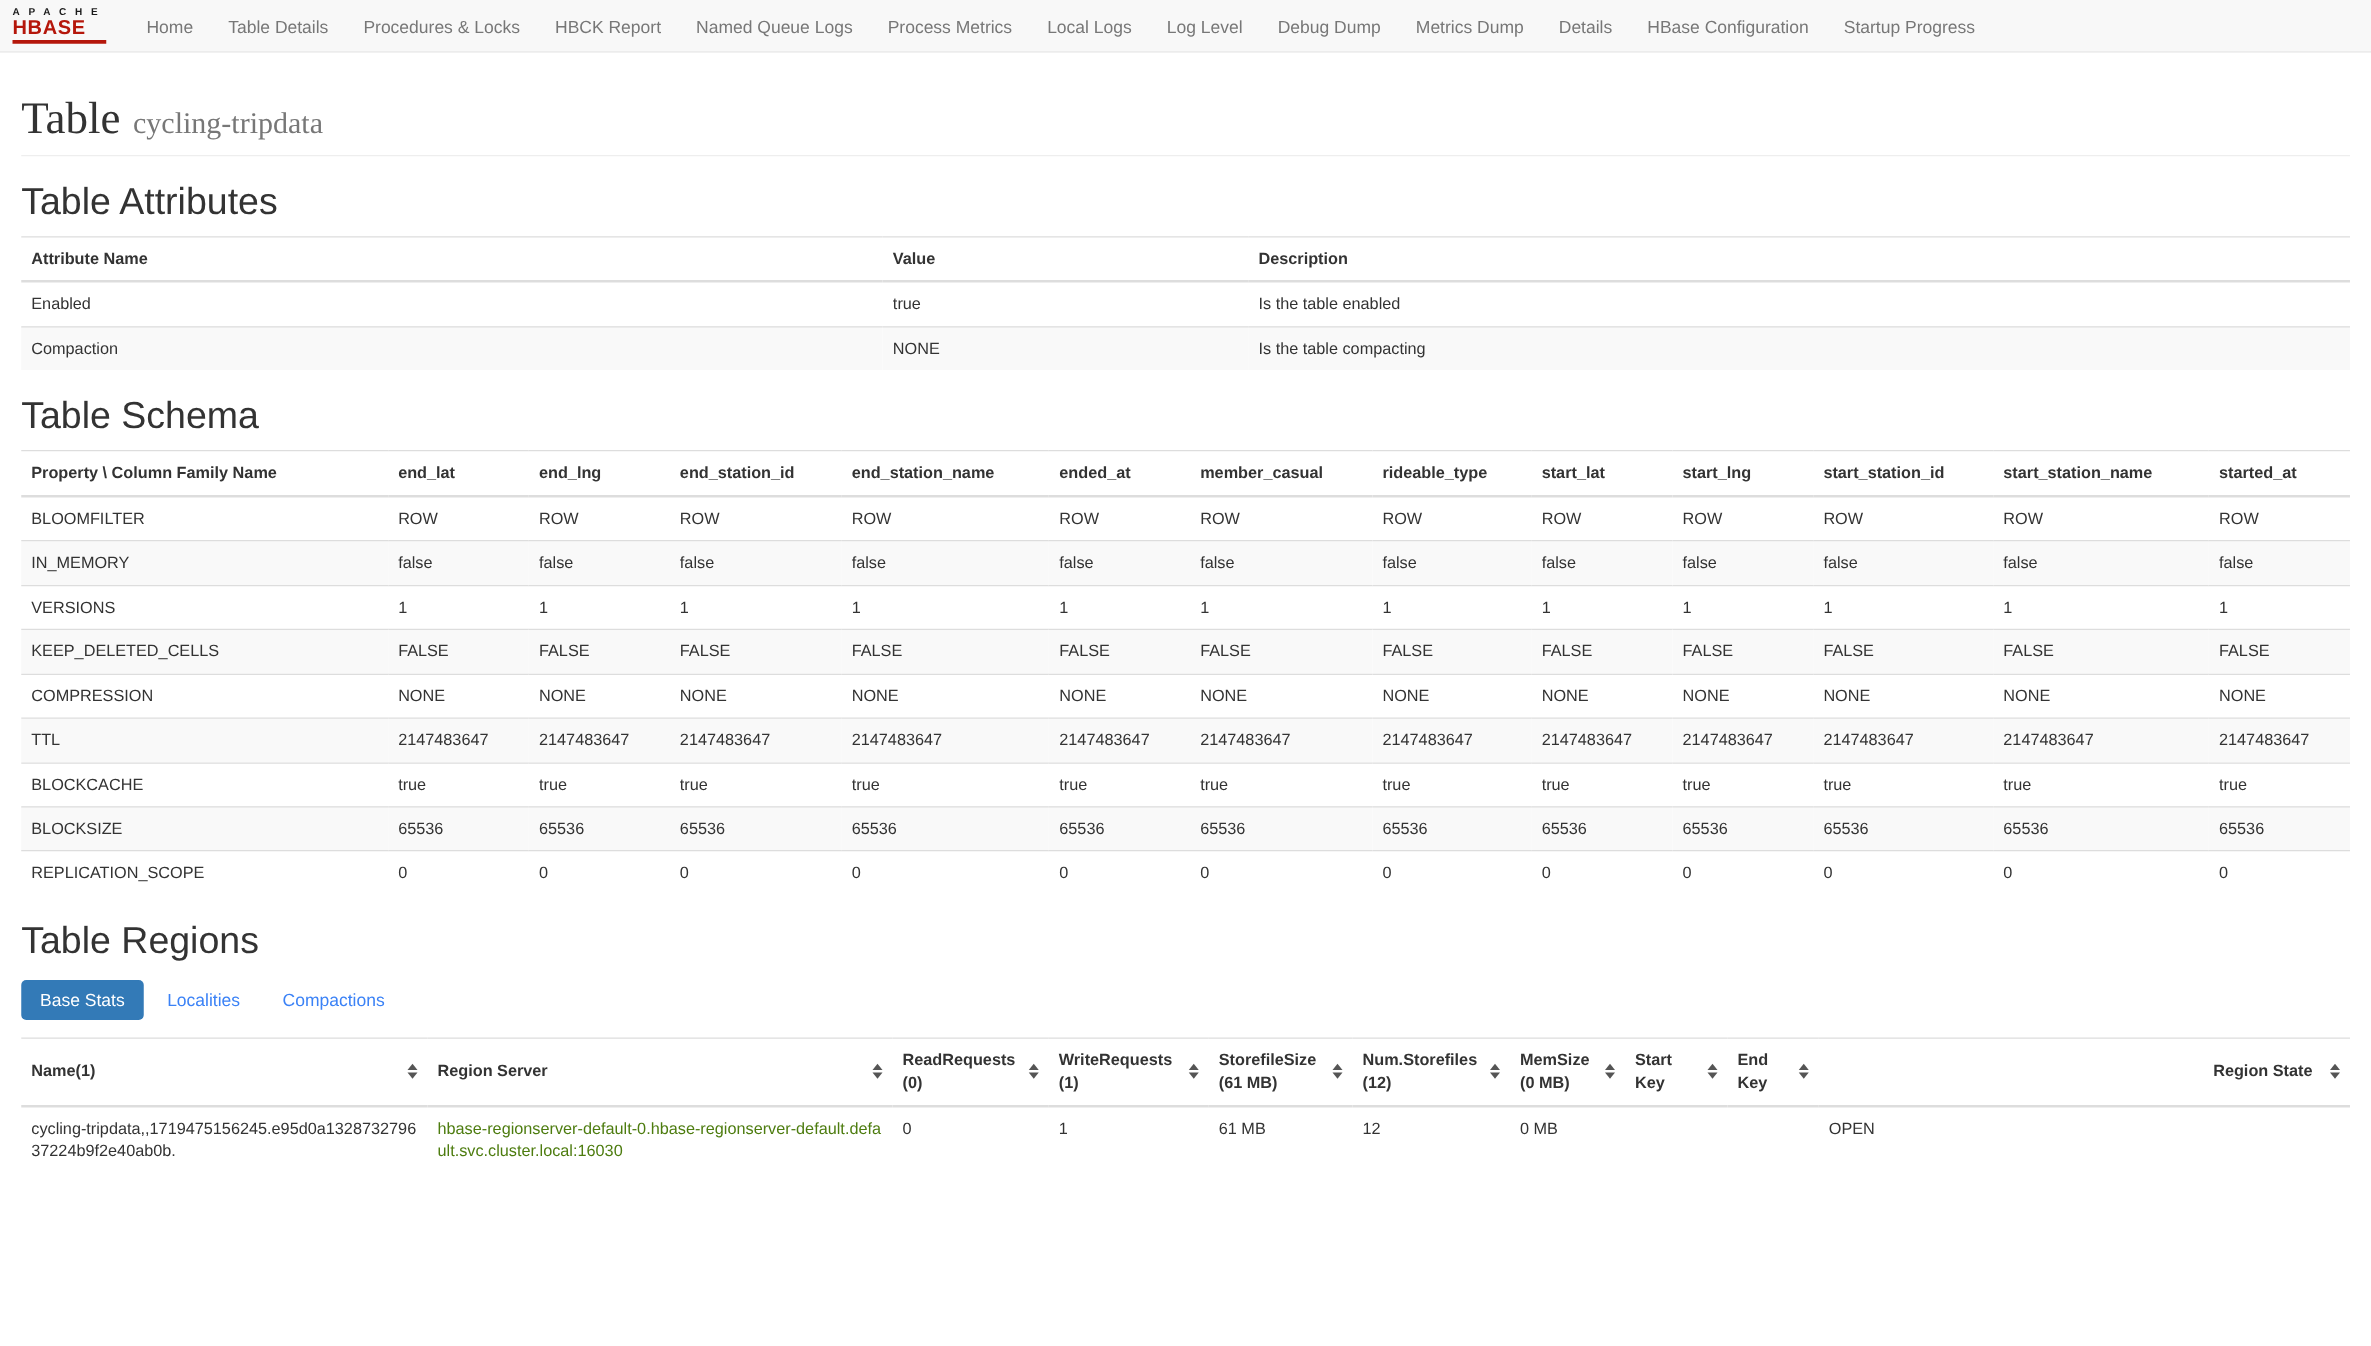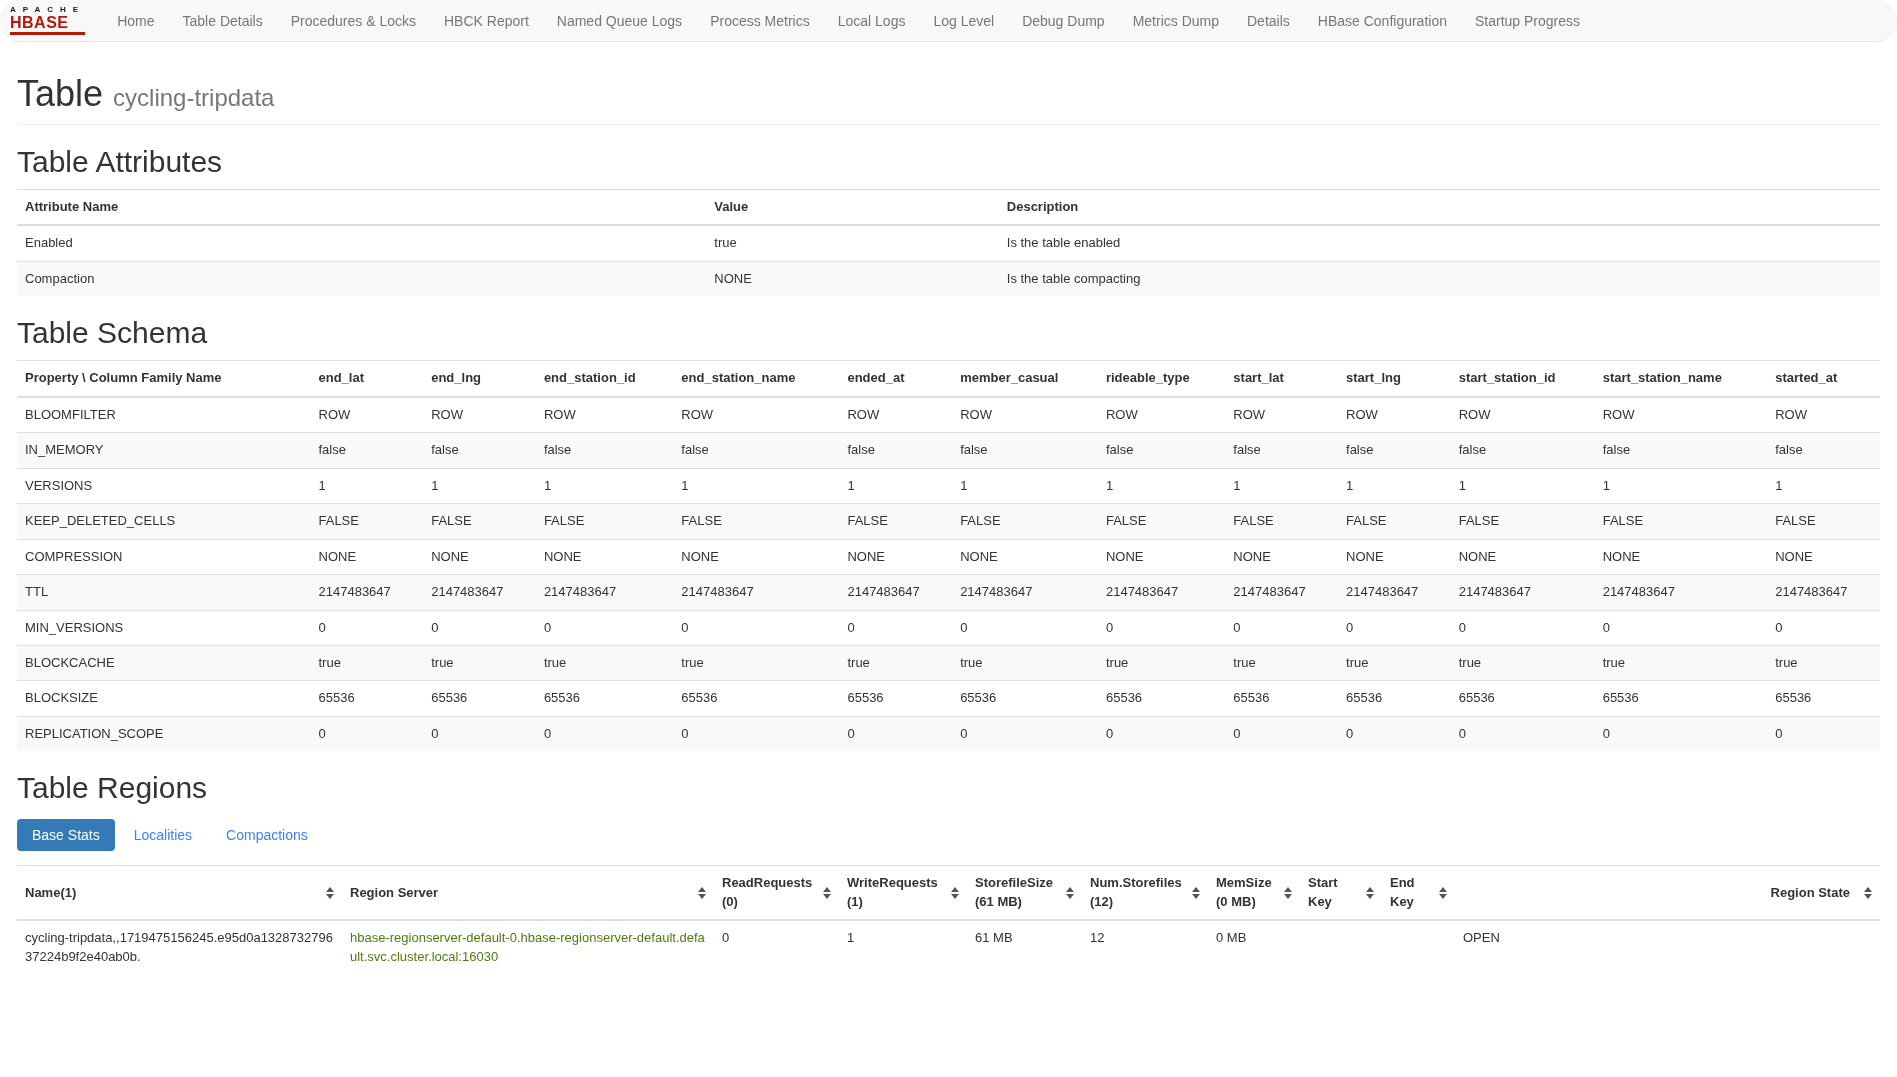--- a/index.html
+++ b/index.html
@@ -13,21 +13,20 @@
   }
 
   
   .navbar {
     display: flex;
     align-items: center;
     background: #f8f8f8;
     border-bottom: 1px solid #e7e7e7;
     height: 42px;
     padding: 0 8px;
-    border-radius: 21px;
   }
   .logo {
     display: flex;
     flex-direction: column;
     justify-content: center;
     margin: 0 18px 0 2px;
     line-height: 1;
     cursor: pointer;
   }
   .logo-top {
@@ -56,21 +55,21 @@
   }
 
   
   .container { padding: 0 17px 40px 17px; }
 
   .page-header {
     margin: 31px 0 20px 0;
     padding-bottom: 9px;
     border-bottom: 1px solid #eee;
   }
-  h1 { font-size: 36px; font-weight: 500; color: #333; }
+  h1 { font-size: 36px; font-weight: 500; color: #333; font-family: Liberation Serif, serif; }
   h1 .subtitle { font-size: 24px; color: #777; font-weight: normal; margin-left: 10px; }
   h2 { font-size: 30px; font-weight: 500; margin: 20px 0 10px 0; color: #333; }
 
   
   table { width: 100%; border-collapse: collapse; background: transparent; }
   th, td {
     padding: 8px;
     text-align: left;
     vertical-align: top;
     border-top: 1px solid #ddd;
@@ -285,35 +284,20 @@
           <td>2147483647</td>
           <td>2147483647</td>
           <td>2147483647</td>
           <td>2147483647</td>
           <td>2147483647</td>
           <td>2147483647</td>
           <td>2147483647</td>
           <td>2147483647</td>
         </tr>
         <tr>
-          <td>MIN_VERSIONS</td>
-          <td>0</td>
-          <td>0</td>
-          <td>0</td>
-          <td>0</td>
-          <td>0</td>
-          <td>0</td>
-          <td>0</td>
-          <td>0</td>
-          <td>0</td>
-          <td>0</td>
-          <td>0</td>
-          <td>0</td>
-        </tr>
-        <tr>
           <td>BLOCKCACHE</td>
           <td>true</td>
           <td>true</td>
           <td>true</td>
           <td>true</td>
           <td>true</td>
           <td>true</td>
           <td>true</td>
           <td>true</td>
           <td>true</td>

